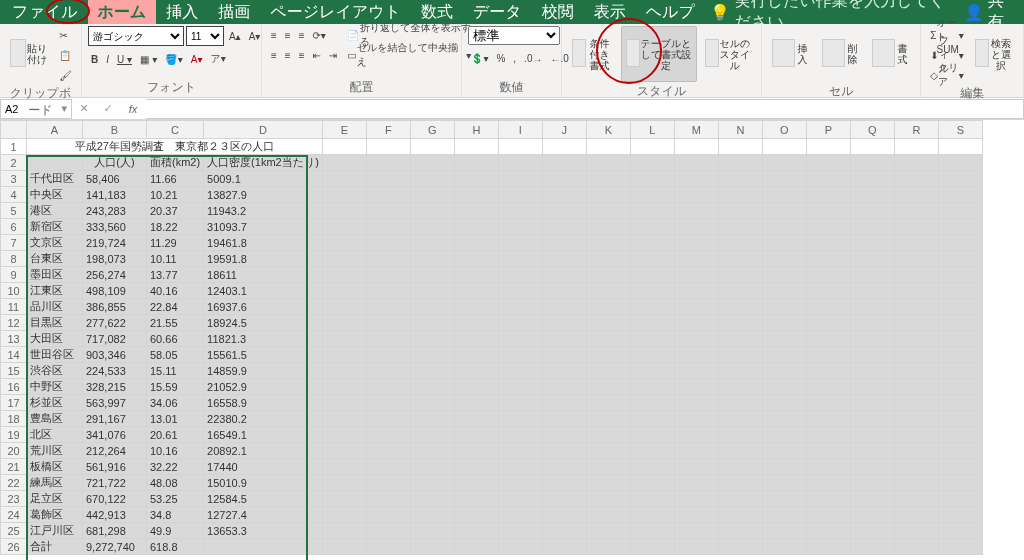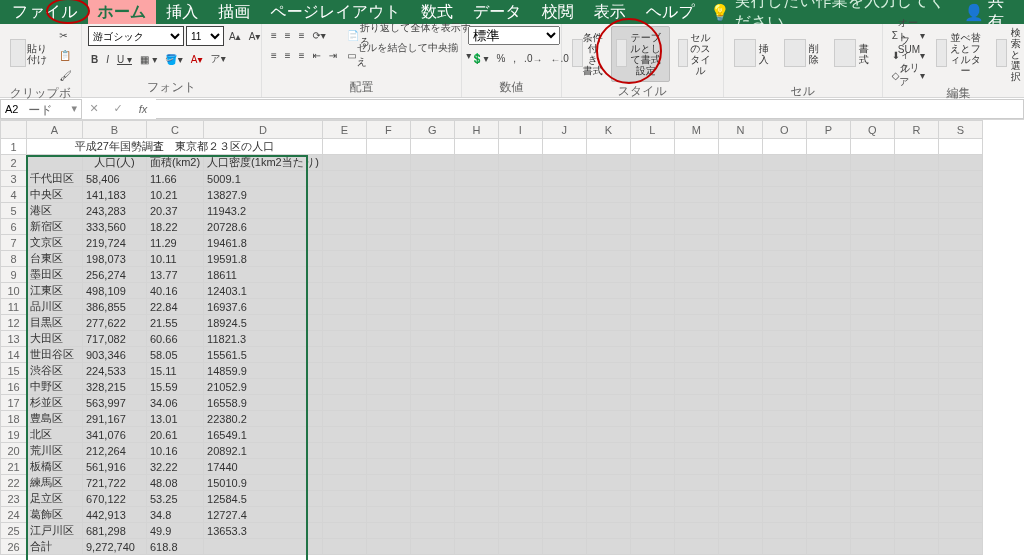--- a/index.html
+++ b/index.html
@@ -29,21 +29,21 @@
 .font-row { display: flex; align-items: center; gap: 2px; }
 .font-row select { font-size: 10px; height: 20px; border: 1px solid #404040; background: #fff; }
 .mini { font-size: 10px; padding: 0 3px; cursor: pointer; color: #444; display: inline-flex; align-items: center; height: 18px; }
 .mini.bold { font-weight: 800; }
 .mini.ital { font-style: italic; }
 .mini.und { text-decoration: underline; }
 .stack { display: flex; flex-direction: column; gap: 2px; }
 
 
 .fxbar { height: 22px; display: flex; align-items: center; border-bottom: 1px solid #d6d6d6; background: #fff; }
-.namebox { width: 82px; height: 20px; border: 1px solid #ccc; font-size: 11px; padding: 0 4px; display: flex; align-items: center; background: #fff; }
+.namebox { width: 72px; height: 20px; border: 1px solid #ccc; font-size: 11px; padding: 0 4px; display: flex; align-items: center; background: #fff; }
 .fxbar .fxbtn { width: 24px; text-align: center; color: #999; cursor: pointer; }
 .fxbar .fx { width: 26px; text-align: center; font-style: italic; color: #666; }
 .formula-input { flex: 1; height: 20px; border: 1px solid #ccc; border-left: none; padding: 0 4px; font-size: 11px; background: #fff; }
 
 
 .grid-wrap { flex: 1; display: flex; overflow: hidden; background: #fff; }
 table.sheet { border-collapse: collapse; table-layout: fixed; font-size: 11px; color: #333; }
 table.sheet th, table.sheet td { border: 1px solid #d4d4d4; height: 16px; padding: 0 3px; overflow: hidden; white-space: nowrap; }
 table.sheet thead th { background: #f3f2f1; color: #666; font-weight: 400; text-align: center; height: 18px; }
 table.sheet .rowhdr { background: #f3f2f1; color: #666; text-align: center; width: 26px; }
@@ -203,24 +203,20 @@
 
     <div class="ribbon-group">
       <div class="group-body">
         <div class="stack" style="font-size:10px;">
           <span class="mini">Σ <span>オート SUM</span> ▾</span>
           <span class="mini">⬇ <span>フィル</span> ▾</span>
           <span class="mini">◇ <span>クリア</span> ▾</span>
         </div>
         <div class="rbtn big">
             <span class="ric lg"></span>
-            <span>並べ替えとフィルター</span>
-          </div>
-        <div class="rbtn big">
-            <span class="ric lg"></span>
             <span>検索と選択</span>
           </div>
       </div>
       <div class="group-label">編集</div>
     </div>
   </div>
 
   <div class="fxbar">
     <div class="namebox">
         <span>A2</span>
@@ -387,21 +383,21 @@
               <td></td>
               <td></td>
               <td></td>
               <td></td>
             </tr>
             <tr class="sel">
               <td class="rowhdr">6</td>
               <td class="left">新宿区</td>
               <td>333,560</td>
               <td>18.22</td>
-              <td>20728.6</td>
+              <td>31093.7</td>
               <td></td>
               <td></td>
               <td></td>
               <td></td>
               <td></td>
               <td></td>
               <td></td>
               <td></td>
               <td></td>
               <td></td>

